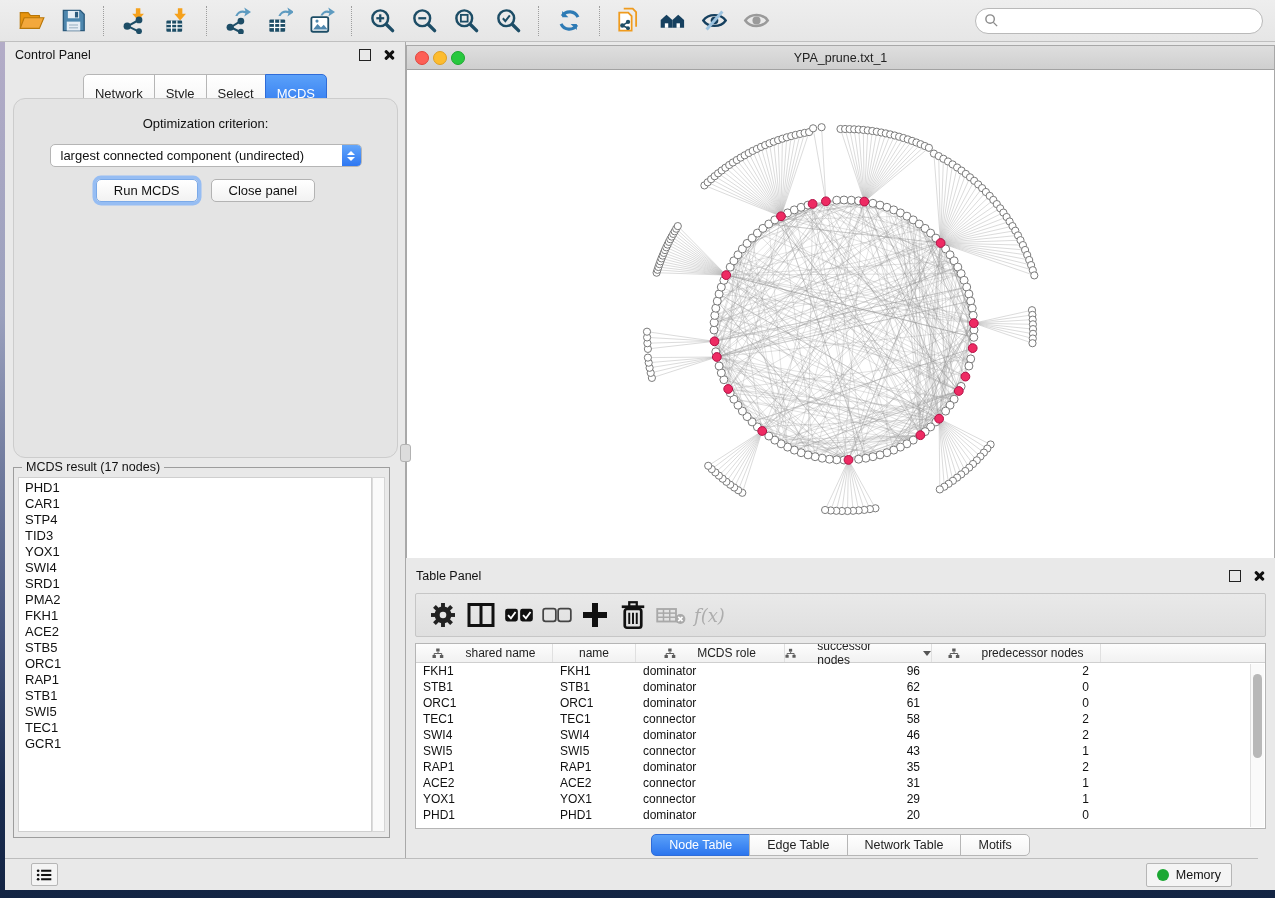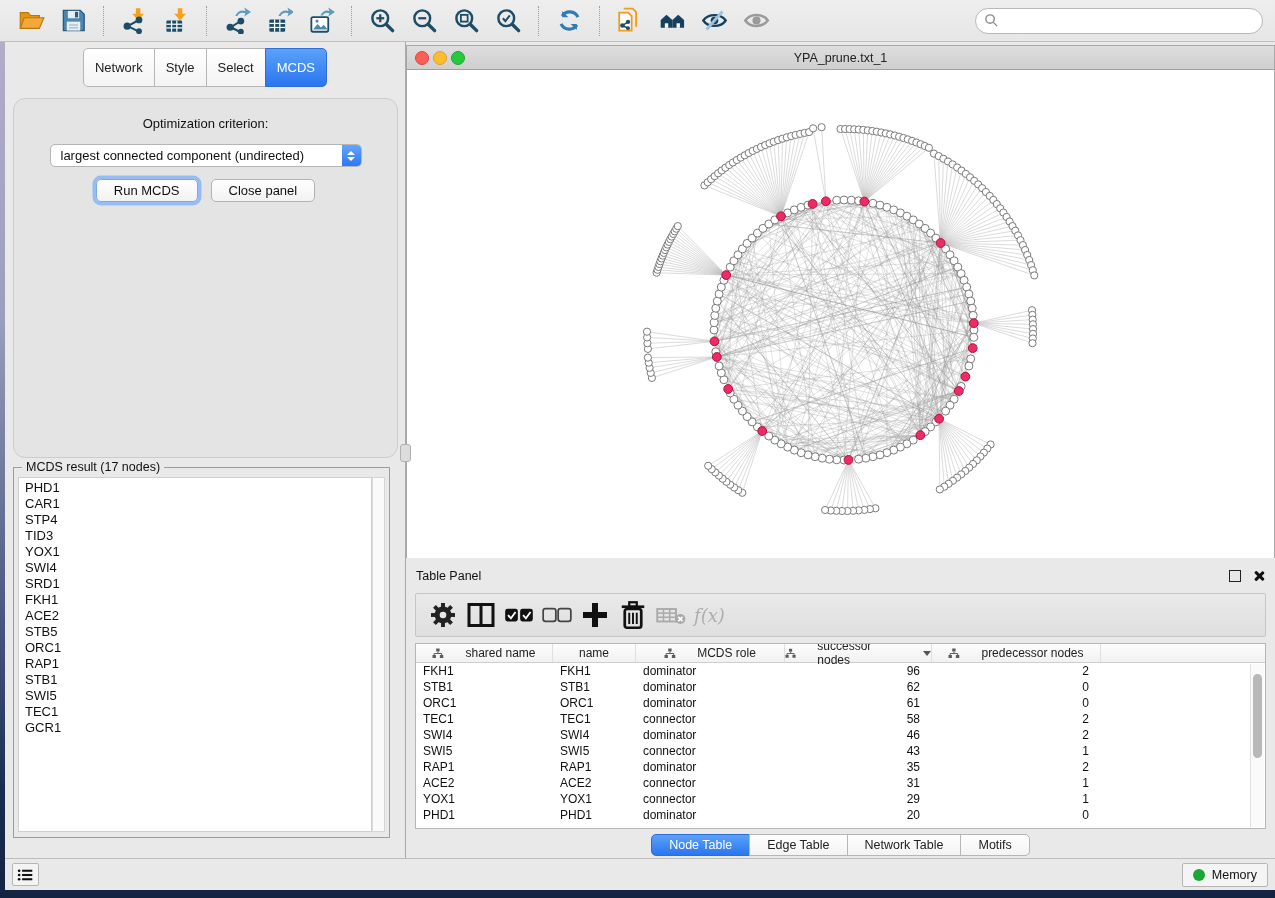--- a/index.html
+++ b/index.html
@@ -62,21 +62,21 @@
   .th{display:flex;align-items:center;justify-content:center;font-size:12px;color:#222;border-right:1px solid #e0e0e0;box-sizing:border-box;gap:21px;}
   .tbl-row{display:flex;height:16px;}
   .td{font-size:12px;color:#111;line-height:16px;box-sizing:border-box;padding-left:7px;white-space:nowrap;overflow:hidden;}
   .td.num{text-align:right;padding-right:12px;}
   .sortarrow{width:0;height:0;border-left:4.5px solid transparent;border-right:4.5px solid transparent;border-top:5px solid #555;}
   .tbl-scroll{position:absolute;top:20px;right:1px;bottom:1px;width:13px;background:#fafafa;border-left:1px solid #e0e0e0;}
   .tbl-thumb{position:absolute;top:10px;left:2px;width:9px;height:84px;background:#b8b8b8;border-radius:5px;}
   .tp-tabs{position:absolute;left:0;right:0;top:271px;display:flex;justify-content:center;}
   .tp-tabs .seg-tab{font-size:12.5px;padding:3px 17px;}
   
-  .status-bar{position:absolute;left:5px;right:0;top:858px;height:32px;background:#e9e9e9;border-top:1px solid #bdbdbd;display:flex;align-items:center;padding:0 7px;box-sizing:border-box;}
+  .status-bar{position:absolute;left:5px;right:17px;top:858px;height:32px;background:#e9e9e9;border-top:1px solid #bdbdbd;display:flex;align-items:center;padding:0 26px;box-sizing:border-box;}
   .sb-left{width:27px;height:23px;background:#f4f4f4;border:1px solid #b6b6b6;border-radius:2px;display:flex;align-items:center;justify-content:center;padding:0;}
   .sb-mem{margin-left:auto;height:24px;background:#f4f4f4;border:1px solid #b6b6b6;border-radius:2px;display:flex;align-items:center;gap:7px;padding:0 10px;font-size:12.5px;color:#111;font-family:inherit;}
   .mem-dot{width:12px;height:12px;border-radius:50%;}
 </style>
 </head>
 <body>
 
 <div class="screen">
 
   <div class="toolbar">
@@ -237,20 +237,26 @@
           <circle cx="6.5" cy="6.5" r="4.5" fill="none" stroke="#8b8b8b" stroke-width="1.5"></circle>
           <line x1="10" y1="10" x2="14" y2="14" stroke="#8b8b8b" stroke-width="1.5"></line>
         </svg>
       <input type="text" placeholder="" style="">
     </div>
   </div>
 
   <div class="right-bg"></div>
 
   <div class="control-panel">
+    <div class="panel-titlebar">
+      <span>Control Panel</span>
+      <span class="spacer"></span>
+      <span class="float-icon"></span>
+      <span class="close-x"></span>
+    </div>
     <div class="seg-tabs" id="cp-tabs">
         <div class="seg-tab">Network</div>
         <div class="seg-tab">Style</div>
         <div class="seg-tab">Select</div>
         <div class="seg-tab sel">MCDS</div>
       </div>
     <div class="cp-box">
       <div class="opt-label">Optimization criterion:</div>
       <div class="dropdown">
         <span class="val">largest connected component (undirected)</span>
@@ -267,20 +273,21 @@
     <div class="result-group">
       <span class="result-legend">MCDS result (17 nodes)</span>
       <div class="result-list" id="result-list">
           <div class="li">PHD1</div>
           <div class="li">CAR1</div>
           <div class="li">STP4</div>
           <div class="li">TID3</div>
           <div class="li">YOX1</div>
           <div class="li">SWI4</div>
           <div class="li">SRD1</div>
+          <div class="li">PMA2</div>
           <div class="li">FKH1</div>
           <div class="li">ACE2</div>
           <div class="li">STB5</div>
           <div class="li">ORC1</div>
           <div class="li">RAP1</div>
           <div class="li">STB1</div>
           <div class="li">SWI5</div>
           <div class="li">TEC1</div>
           <div class="li">GCR1</div>
         </div>

